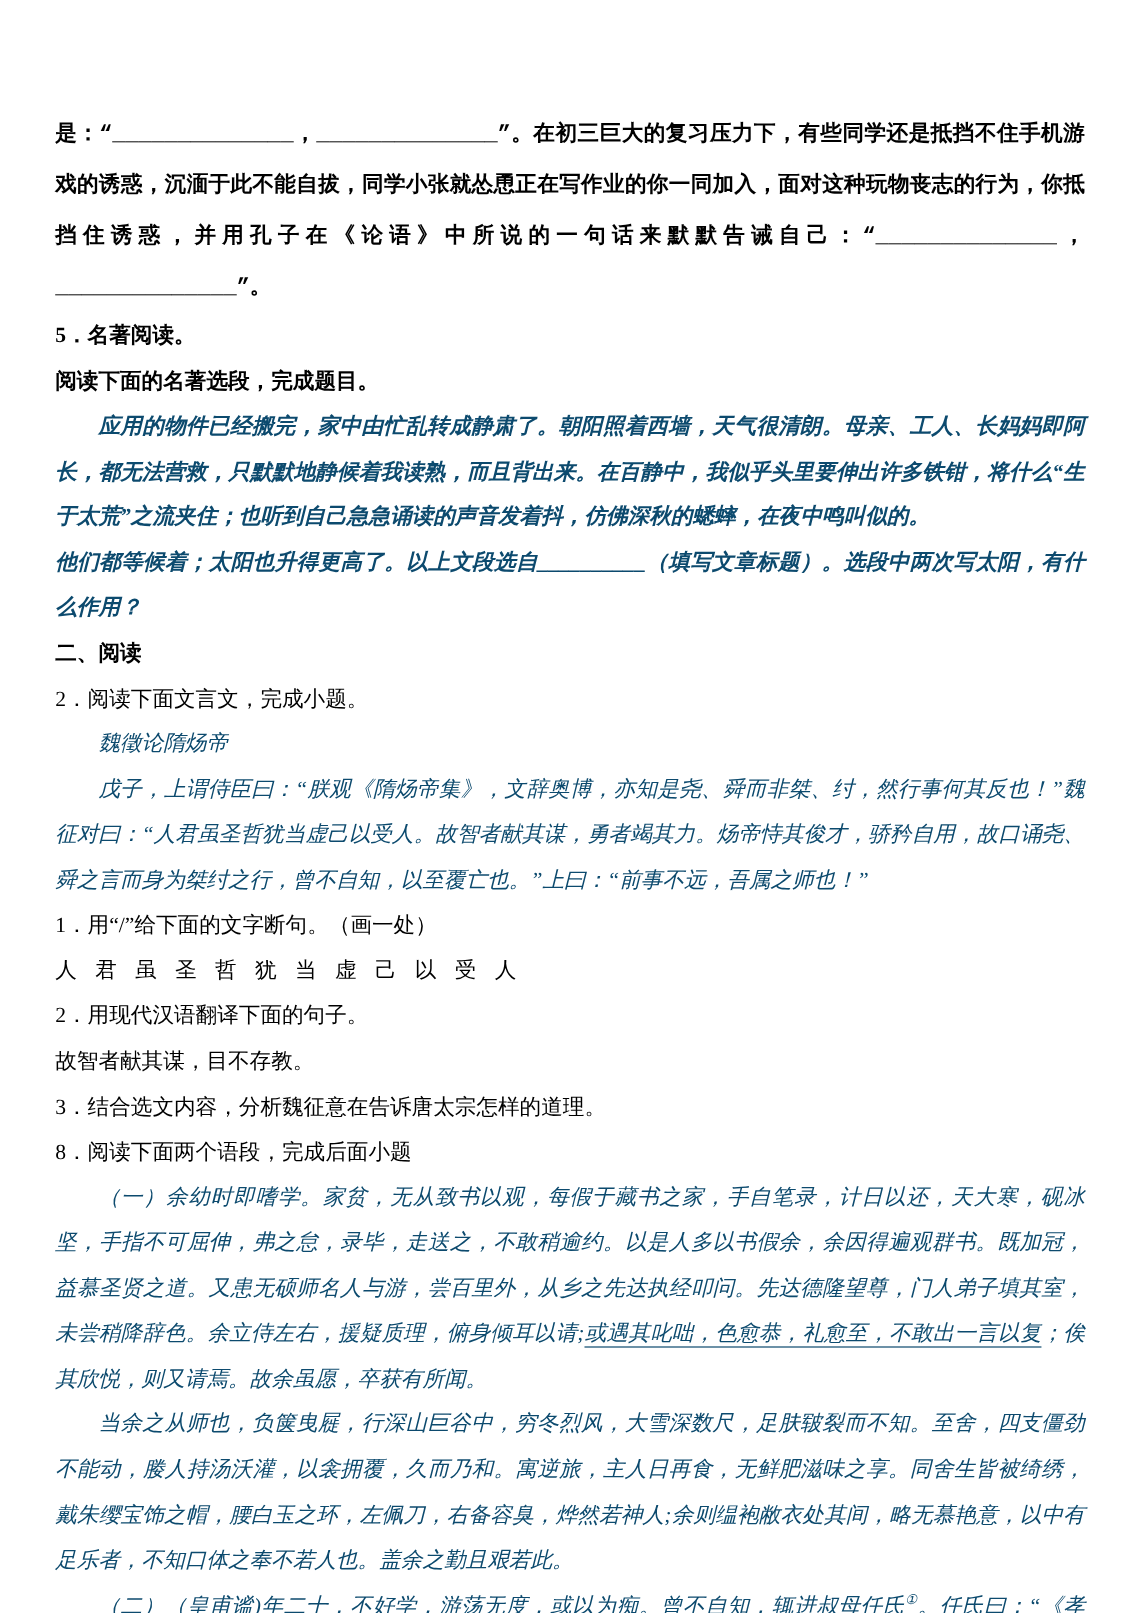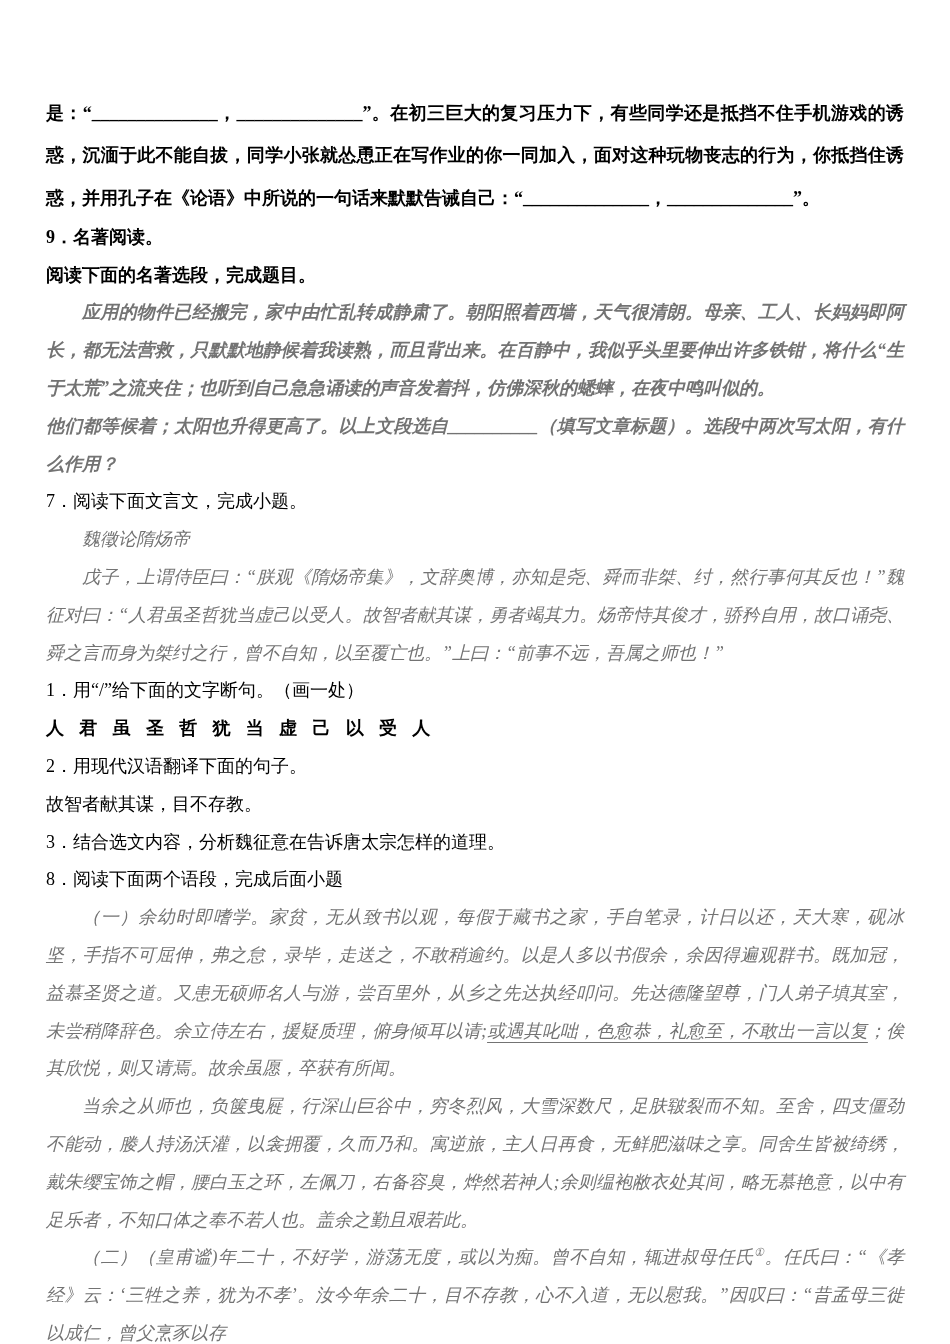--- a/index.html
+++ b/index.html
@@ -18,48 +18,49 @@
     font-size: 18px;
     line-height: 2.1;
     text-align: justify;
     color: #000000;
   }
   .page p {
     margin: 0;
     padding: 0;
   }
   .bold { font-weight: bold; }
-  .kai  { font-style: italic; color: #737373; }
+  .kai  { font-style: italic; color: #0c4a6e; }
   .indent { text-indent: 2em; }
-  .spread { letter-spacing: 0.3em; font-weight: bold; }
+  .spread { letter-spacing: 0.3em; }
   .u { text-decoration: underline; text-underline-offset: 5px; }
   .sup {
     font-size: 0.62em;
     vertical-align: super;
     line-height: 0;
   }
-  .q5 { line-height: 2.35; }
+  .q5 { line-height: 2.35; font-family: Liberation Mono, monospace; }
 </style>
 </head>
 <body>
 
 <div class="page">
 
   <p class="bold q5">是：“______________，______________”。在初三巨大的复习压力下，有些同学还是抵挡不住手机游戏的诱惑，沉湎于此不能自拔，同学小张就怂恿正在写作业的你一同加入，面对这种玩物丧志的行为，你抵挡住诱惑，并用孔子在《论语》中所说的一句话来默默告诫自己：“______________，______________”。</p>
 
-  <p class="bold">9．名著阅读。</p>
+  <p class="bold">5．名著阅读。</p>
 
   <p class="bold">阅读下面的名著选段，完成题目。</p>
 
   <p class="bold kai indent">应用的物件已经搬完，家中由忙乱转成静肃了。朝阳照着西墙，天气很清朗。母亲、工人、长妈妈即阿长，都无法营救，只默默地静候着我读熟，而且背出来。在百静中，我似乎头里要伸出许多铁钳，将什么“生于太荒”之流夹住；也听到自己急急诵读的声音发着抖，仿佛深秋的蟋蟀，在夜中鸣叫似的。</p>
 
   <p class="bold kai">他们都等候着；太阳也升得更高了。以上文段选自__________（填写文章标题）。选段中两次写太阳，有什么作用？</p>
 
+  <p class="bold">二、阅读</p>
 
-  <p>7．阅读下面文言文，完成小题。</p>
+  <p>2．阅读下面文言文，完成小题。</p>
 
   <p class="kai indent">魏徵论隋炀帝</p>
 
   <p class="kai indent">戊子，上谓侍臣曰：“朕观《隋炀帝集》，文辞奥博，亦知是尧、舜而非桀、纣，然行事何其反也！”魏征对曰：“人君虽圣哲犹当虚己以受人。故智者献其谋，勇者竭其力。炀帝恃其俊才，骄矜自用，故口诵尧、舜之言而身为桀纣之行，曾不自知，以至覆亡也。”上曰：“前事不远，吾属之师也！”</p>
 
 
   <p>1．用“/”给下面的文字断句。（画一处）</p>
 
   <p class="spread">人 君 虽 圣 哲 犹 当 虚 己 以 受 人</p>
 

